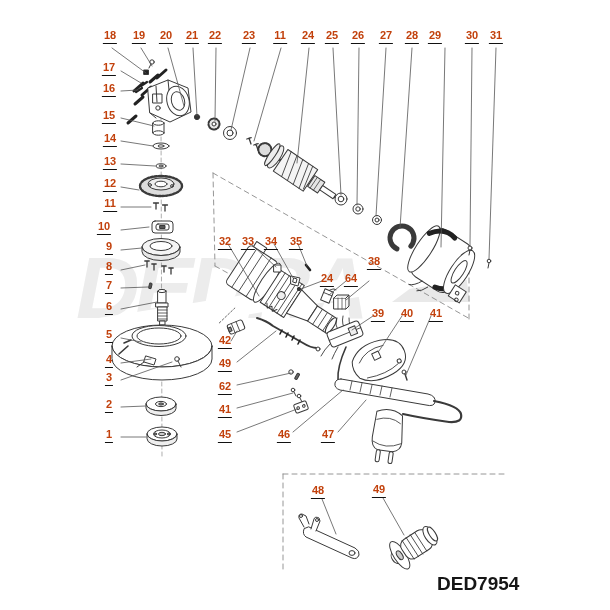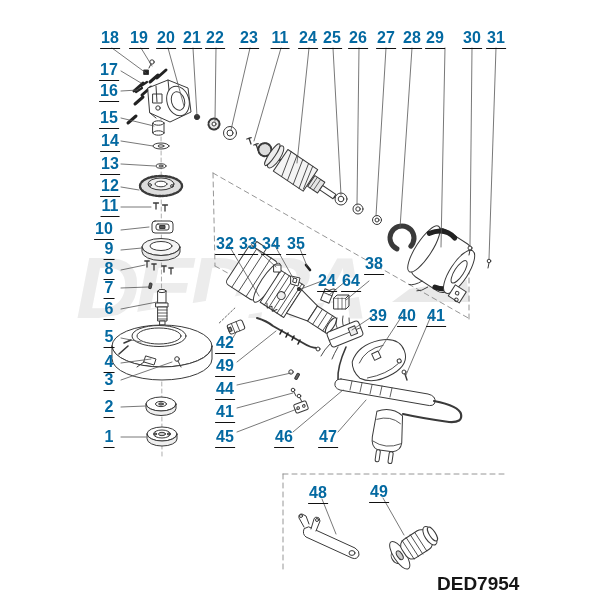--- a/index.html
+++ b/index.html
@@ -16,21 +16,21 @@
     position:absolute;left:392px;top:250px;width:78px;height:52px;z-index:1;
     background:#e9e9e9;clip-path:polygon(0 100%,90% 0,100% 100%);
   }
   .wm-swoosh{
     position:absolute;left:50px;top:287px;width:490px;height:20px;z-index:2;
     background:#ffffff;transform:rotate(-9deg);
   }
   svg.art{position:absolute;left:0;top:0;z-index:3;}
   .co{
     position:absolute;z-index:4;transform:translateX(-50%);
-    font-weight:700;font-size:16px;line-height:1.05;color:#0369a1;
+    font-weight:700;font-size:11px;line-height:1.05;color:#c2410c;
     border-bottom:1.7px solid #111;padding:0 1px 1px 1px;white-space:nowrap;
   }
   .pcode{
     position:absolute;left:437px;top:573px;z-index:4;
     font-weight:700;font-size:19px;letter-spacing:0px;color:#161616;
   }
 </style>
 </head>
 <body>
 
@@ -424,21 +424,21 @@
   <div class="co" style="left:271px;top:236px">34</div>
   <div class="co" style="left:296px;top:236px">35</div>
   <div class="co" style="left:327px;top:273px">24</div>
   <div class="co" style="left:351px;top:273px">64</div>
   <div class="co" style="left:374px;top:256px">38</div>
   <div class="co" style="left:378px;top:308px">39</div>
   <div class="co" style="left:407px;top:308px">40</div>
   <div class="co" style="left:436px;top:308px">41</div>
   <div class="co" style="left:225px;top:335px">42</div>
   <div class="co" style="left:225px;top:358px">49</div>
-  <div class="co" style="left:225px;top:381px">44</div>
+  <div class="co" style="left:225px;top:381px">62</div>
   <div class="co" style="left:225px;top:404px">41</div>
   <div class="co" style="left:225px;top:429px">45</div>
   <div class="co" style="left:284px;top:429px">46</div>
   <div class="co" style="left:328px;top:429px">47</div>
   <div class="co" style="left:318px;top:485px">48</div>
   <div class="co" style="left:379px;top:484px">49</div>
 
   <div class="pcode">DED7954</div>
 </div>
 

